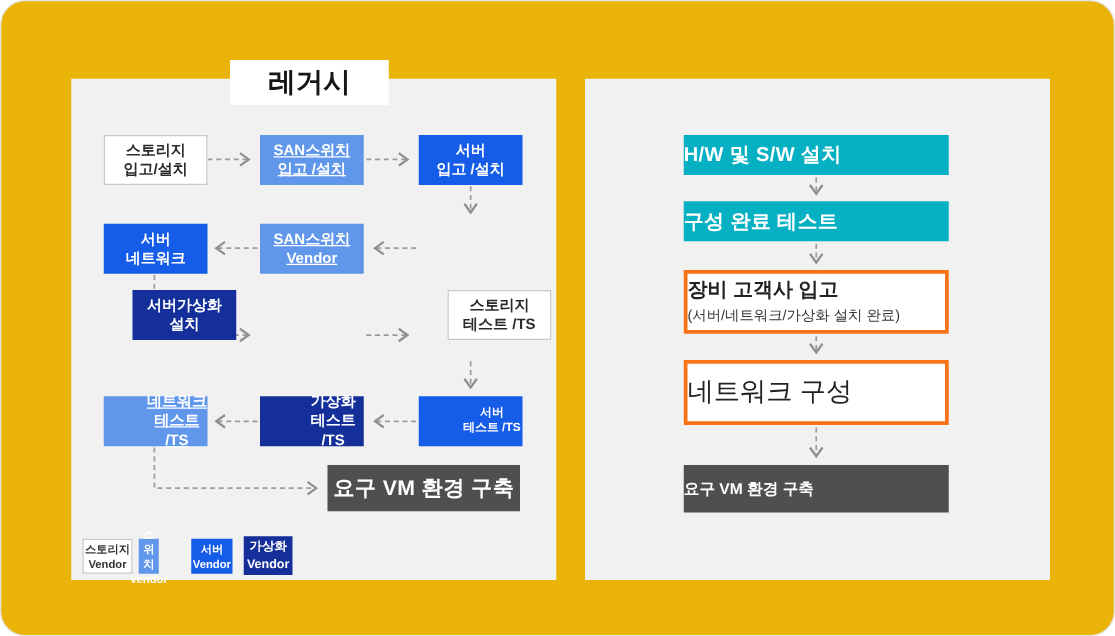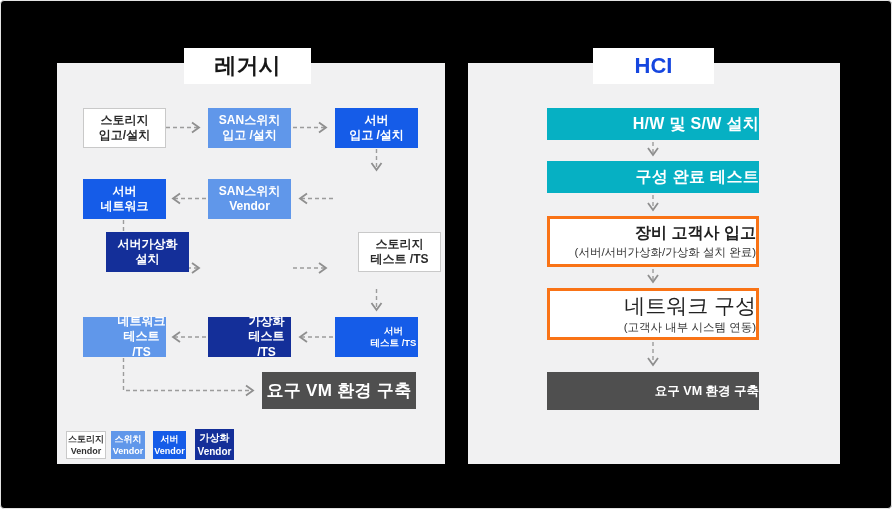--- a/index.html
+++ b/index.html
@@ -1,52 +1,52 @@
 <!DOCTYPE html>
 <html><head>
 <meta charset="utf-8">
 <style>
   html,body{margin:0;padding:0;background:#ffffff;font-family:"Liberation Sans","DejaVu Sans",sans-serif;}
-  .card{position:relative;width:892px;height:509px;background:#000000;border:1px solid #e3e3e3;
-        border-radius:4px;box-sizing:border-box;overflow:hidden;}
+  .card{position:relative;width:892px;height:509px;background:#eab308;border:1px solid #e3e3e3;
+        border-radius:20px;box-sizing:border-box;overflow:hidden;}
   .panel{position:absolute;top:62px;height:401px;background:#f1f1f2;}
   .panel-left{left:56px;width:388px;}
   .panel-right{left:467px;width:372px;}
 
   .title-box{position:absolute;top:47px;height:36px;background:#ffffff;display:flex;
              align-items:center;justify-content:center;font-size:22px;font-weight:700;z-index:3;}
   .title-legacy{left:183px;width:127px;color:#161616;}
   .title-hci{left:592px;width:121px;color:#1546df;}
 
   
   .node{position:absolute;width:83px;height:40px;display:flex;flex-direction:column;align-items:center;
         justify-content:center;text-align:center;font-size:12px;font-weight:700;line-height:1.28;
         box-sizing:border-box;z-index:2;}
   .c1{left:82px;} .c2{left:207px;} .c3{left:334px;}
   .r1{top:107px;} .r2{top:178px;} .r3{top:231px;margin-left:23px;} .r4{top:316px;padding-left:34px;}
   .white-node{background:#ffffff;border:1px solid #c9c9c9;color:#2b2b2b;}
-  .switch-node{background:#6097ea;color:#ffffff;}
+  .switch-node{background:#6097ea;color:#ffffff;text-decoration:underline;}
   .server-node{background:#155ce8;color:#ffffff;}
   .virt-node{background:#142f99;color:#ffffff;}
   .small-text{font-size:9.5px;}
 
   .final-left{position:absolute;left:261px;top:371px;width:154px;height:37px;background:#4f4f4f;
               color:#ffffff;font-size:17px;font-weight:700;display:flex;align-items:center;
               justify-content:center;letter-spacing:.3px;z-index:2;}
 
   .legend-item{position:absolute;top:430px;height:28px;display:flex;flex-direction:column;
                align-items:center;justify-content:center;text-align:center;font-size:9px;
                font-weight:700;line-height:1.35;box-sizing:border-box;z-index:2;}
   .legend-storage{left:65px;width:40px;background:#ffffff;border:1px solid #c9c9c9;color:#333333;}
-  .legend-switch{left:110px;width:34px;background:#6097ea;color:#ffffff;}
+  .legend-switch{left:110px;width:16px;background:#6097ea;color:#ffffff;}
   .legend-server{left:152px;width:33px;background:#155ce8;color:#ffffff;}
   .legend-virt{left:194px;width:39px;background:#142f99;color:#ffffff;top:428px;height:31px;font-size:10px;}
 
   
-  .hstep{position:absolute;left:546px;width:212px;display:flex;flex-direction:column;align-items:flex-end;
+  .hstep{position:absolute;left:546px;width:212px;display:flex;flex-direction:column;align-items:flex-start;
          justify-content:center;text-align:center;box-sizing:border-box;z-index:2;}
   .teal{background:#06b0c3;color:#ffffff;font-size:16px;font-weight:600;letter-spacing:.3px;}
   .hs1{top:107px;height:32px;} .hs2{top:160px;height:32px;}
   .hwhite{background:#ffffff;border:3px solid #f97316;color:#222222;}
   .hs3{top:215px;height:51px;} .hs4{top:287px;height:52px;}
   .h-title{font-size:16px;font-weight:700;line-height:1.2;}
   .h-title-lg{font-size:21px;font-weight:400;line-height:1.2;}
   .h-sub{font-size:11.5px;font-weight:400;color:#333333;margin-top:2px;}
   .hdark{top:371px;height:38px;background:#4f4f4f;color:#ffffff;font-size:12.5px;font-weight:700;}
 
@@ -54,21 +54,20 @@
 </style>
 </head>
 <body>
 
 <div class="card">
 
   <div class="panel panel-left"></div>
   <div class="panel panel-right"></div>
 
   <div class="title-box title-legacy">레거시</div>
-  <div class="title-box title-hci">HCI</div>
 
   <svg class="arrows" width="892" height="509" viewBox="0 0 892 509">
     <defs>
       <marker id="chev" markerUnits="userSpaceOnUse" markerWidth="14" markerHeight="14" viewBox="0 0 14 14" refX="10" refY="7" orient="auto">
         <path d="M3,2 L10,7 L3,12" fill="none" stroke="#8f8f8f" stroke-width="1.8"></path>
       </marker>
     </defs>
     <g fill="none" stroke="#9c9c9c" stroke-width="1.4" stroke-dasharray="4 3">
       <path d="M165,126.5 H198" marker-end="url(#chev)"></path>
       <path d="M292,126.5 H325" marker-end="url(#chev)"></path>
@@ -155,23 +154,22 @@
   </div>
 
   <div class="hstep teal hs1">
     <span>H/W 및 S/W 설치</span>
   </div>
   <div class="hstep teal hs2">
     <span>구성 완료 테스트</span>
   </div>
   <div class="hstep hwhite hs3">
     <span class="h-title">장비 고객사 입고</span>
-    <span class="h-sub">(서버/서버가상화/가상화 설치 완료)</span>
+    <span class="h-sub">(서버/네트워크/가상화 설치 완료)</span>
   </div>
   <div class="hstep hwhite hs4">
     <span class="h-title-lg">네트워크 구성</span>
-    <span class="h-sub">(고객사 내부 시스템 연동)</span>
   </div>
   <div class="hstep hdark">
     <span>요구 VM 환경 구축</span>
   </div>
 
 </div>
 
 </body></html>

